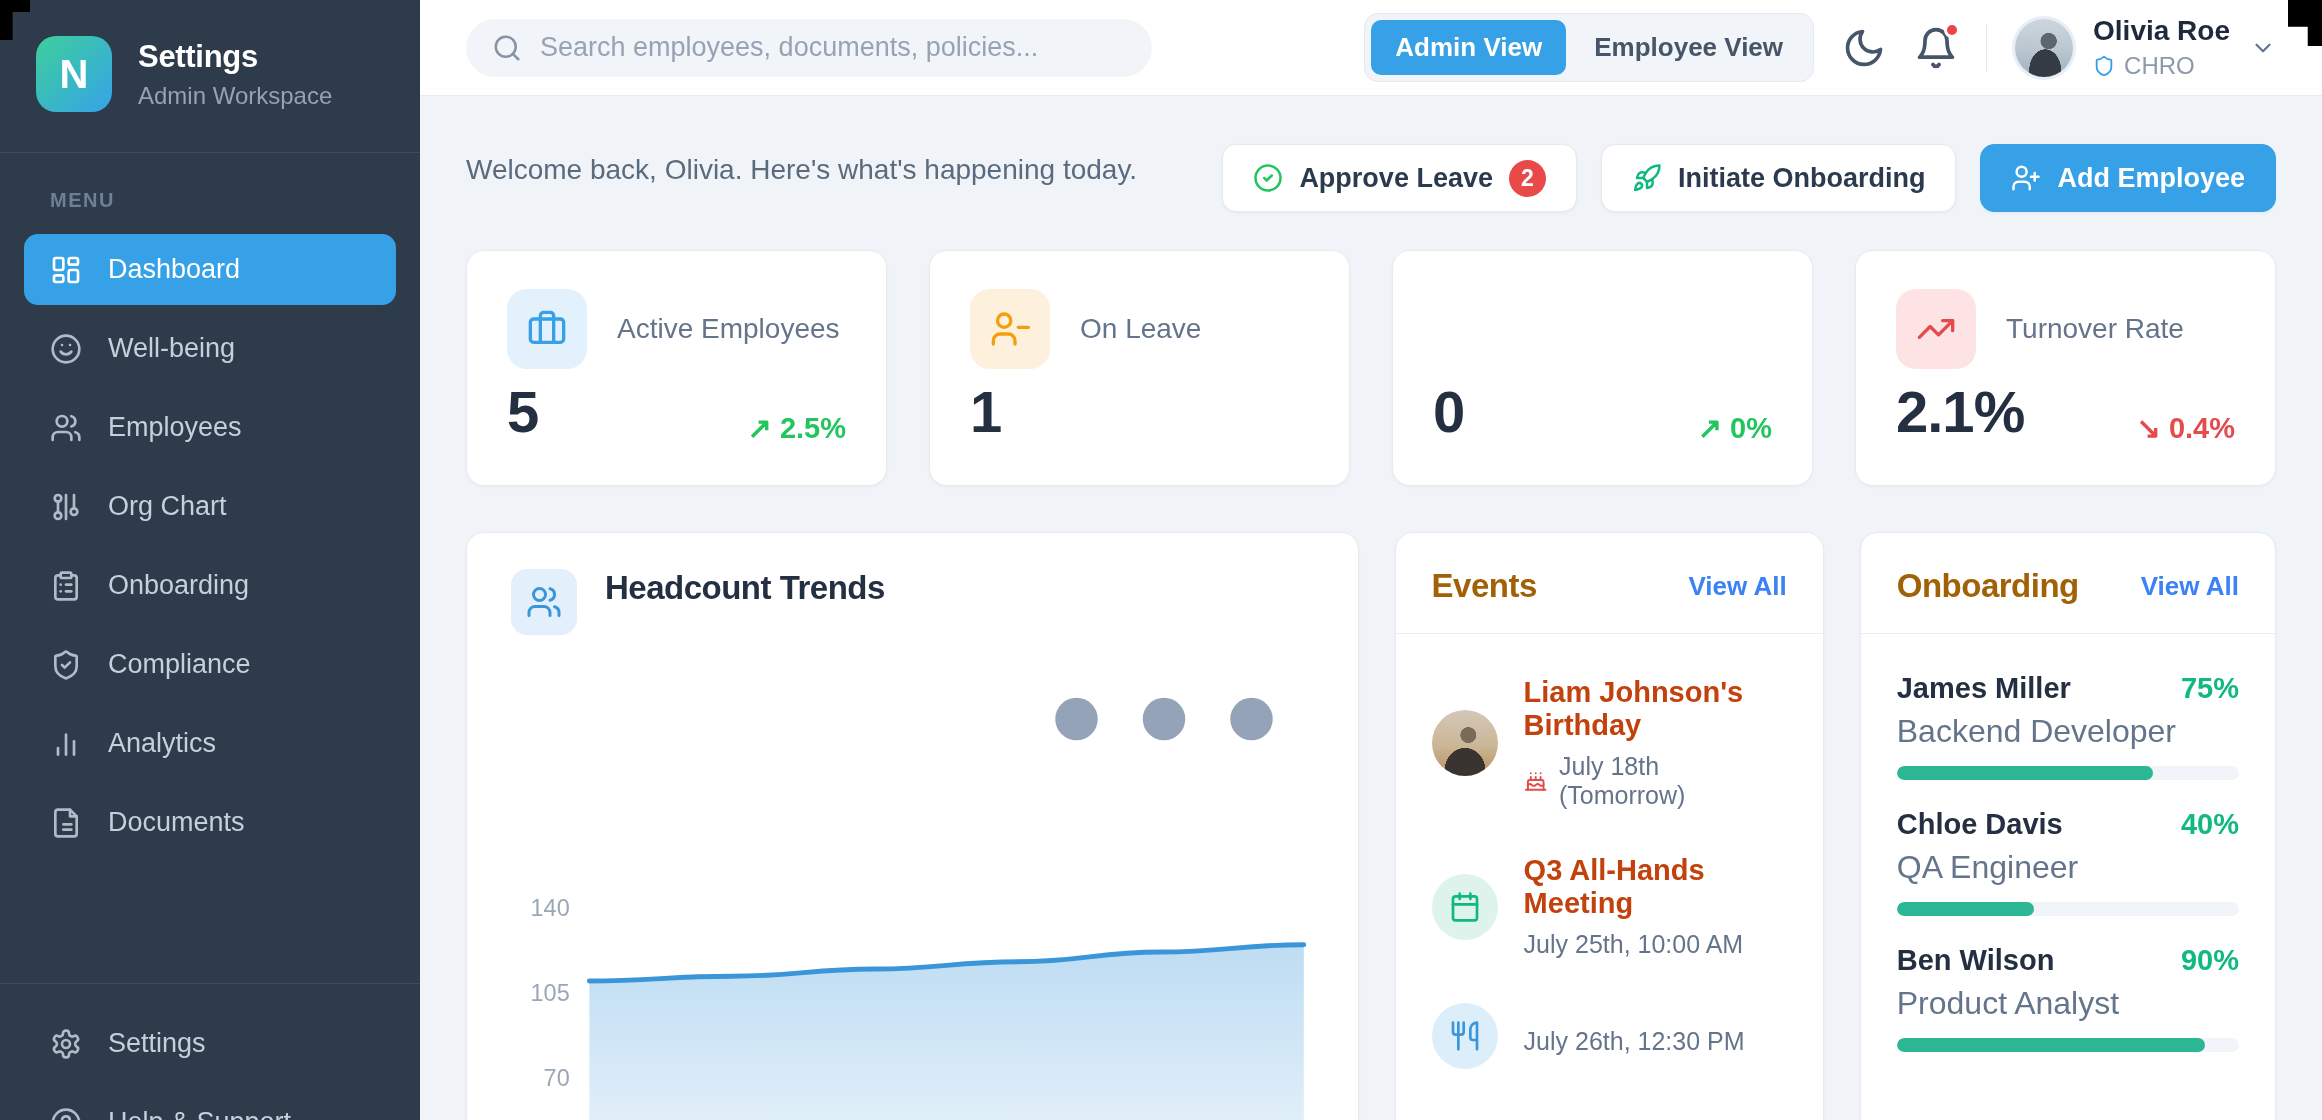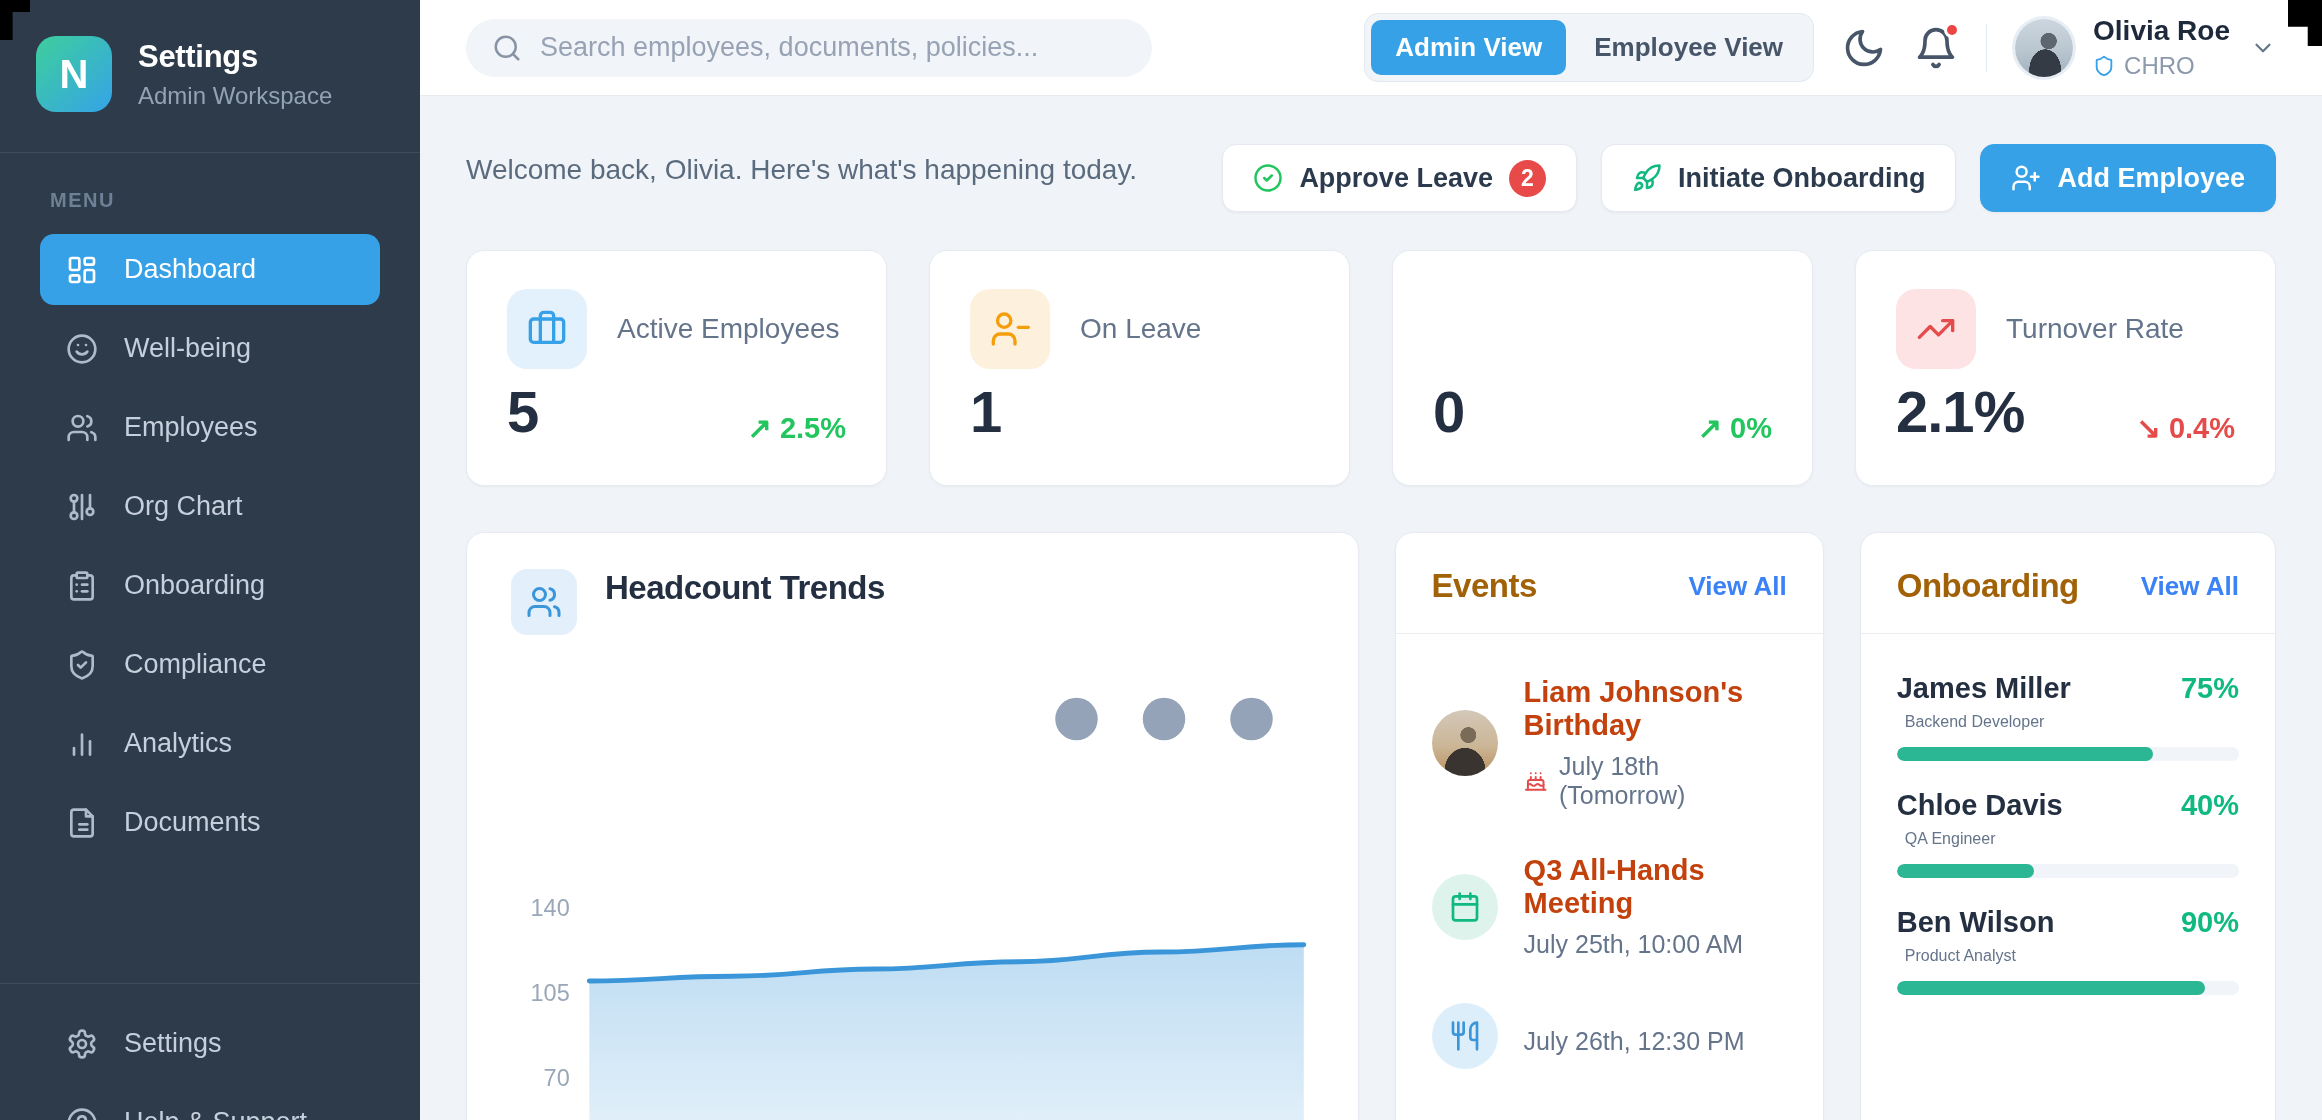--- a/index.html
+++ b/index.html
@@ -9,21 +9,21 @@
 
   
   .sidebar { width:420px; flex:0 0 420px; background:#2e3b4b; color:#c6d0dc; position:relative; overflow:hidden; }
   .side-head { display:flex; align-items:center; gap:26px; padding:36px 38px 40px 36px; }
   .logo { width:76px; height:76px; border-radius:20px; background:linear-gradient(135deg,#3ecf9c,#35a3e8);
           display:flex; align-items:center; justify-content:center; color:#fff; font-size:40px; font-weight:bold; }
   .app-name { color:#fff; font-size:31px; font-weight:bold; letter-spacing:-0.3px; }
   .app-sub { color:#93a2b4; font-size:24px; margin-top:7px; }
   .side-sep { border-top:1px solid rgba(255,255,255,0.09); }
   .menu-label { color:#6e8096; font-size:20px; font-weight:bold; letter-spacing:1.5px; margin:36px 0 22px 50px; }
-  .menu { display:flex; flex-direction:column; gap:8px; padding:0 40px; }
+  .menu { display:flex; flex-direction:column; gap:8px; padding:0 24px; }
   .m-item { display:flex; align-items:center; gap:26px; height:71px; padding:0 26px; border-radius:14px;
             font-size:27px; font-weight:500; color:#c6d0dc; cursor:pointer; }
   .m-item .ic { width:32px; height:32px; color:#aebbc9; flex:0 0 32px; }
   .m-item.active { background:#36a1e6; color:#fff; }
   .m-item.active .ic { color:#fff; }
   .side-foot { position:absolute; left:0; right:0; top:983px; }
   .side-foot .menu { margin-top:24px; }
   .ic svg { width:100%; height:100%; display:block; }
 
   
@@ -113,21 +113,21 @@
       linear-gradient(180deg,#d3c8b8 0%,#cbb696 55%,#b98e5e 100%); }
   .ev-title { font-size:29px; font-weight:bold; color:#c2410c; }
   .ev-sub { display:flex; align-items:center; gap:12px; margin-top:10px; font-size:25px; color:#64748b; }
   .ev-sub .ic { width:24px; height:24px; }
 
   .ob-list { padding:16px 36px; }
   .ob-item { padding:22px 0 6px; }
   .ob-row { display:flex; align-items:baseline; justify-content:space-between; }
   .ob-name { font-size:29px; font-weight:bold; color:#243042; }
   .ob-pct { font-size:29px; font-weight:bold; color:#10b981; }
-  .ob-role { font-size:16px; color:#64748b; margin-top:8px;margin-left:8px; }
+  .ob-role { font-size:32px; color:#64748b; margin-top:8px; }
   .track { margin-top:16px; height:14px; border-radius:7px; background:#f1f4f8; overflow:hidden; }
   .fill { height:100%; border-radius:7px; background:#2bb793; }
 
   .artifact { position:absolute; background:#000; z-index:9; }
   .artifact.tl { left:0; top:0; width:30px; height:40px;
                  clip-path:polygon(0 0,100% 0,100% 30%,42% 30%,42% 100%,0 100%); }
   .artifact.tr { right:0; top:0; width:34px; height:46px;
                  clip-path:polygon(0 0,100% 0,100% 100%,58% 100%,58% 58%,0 58%); }
 </style>
 </head>

